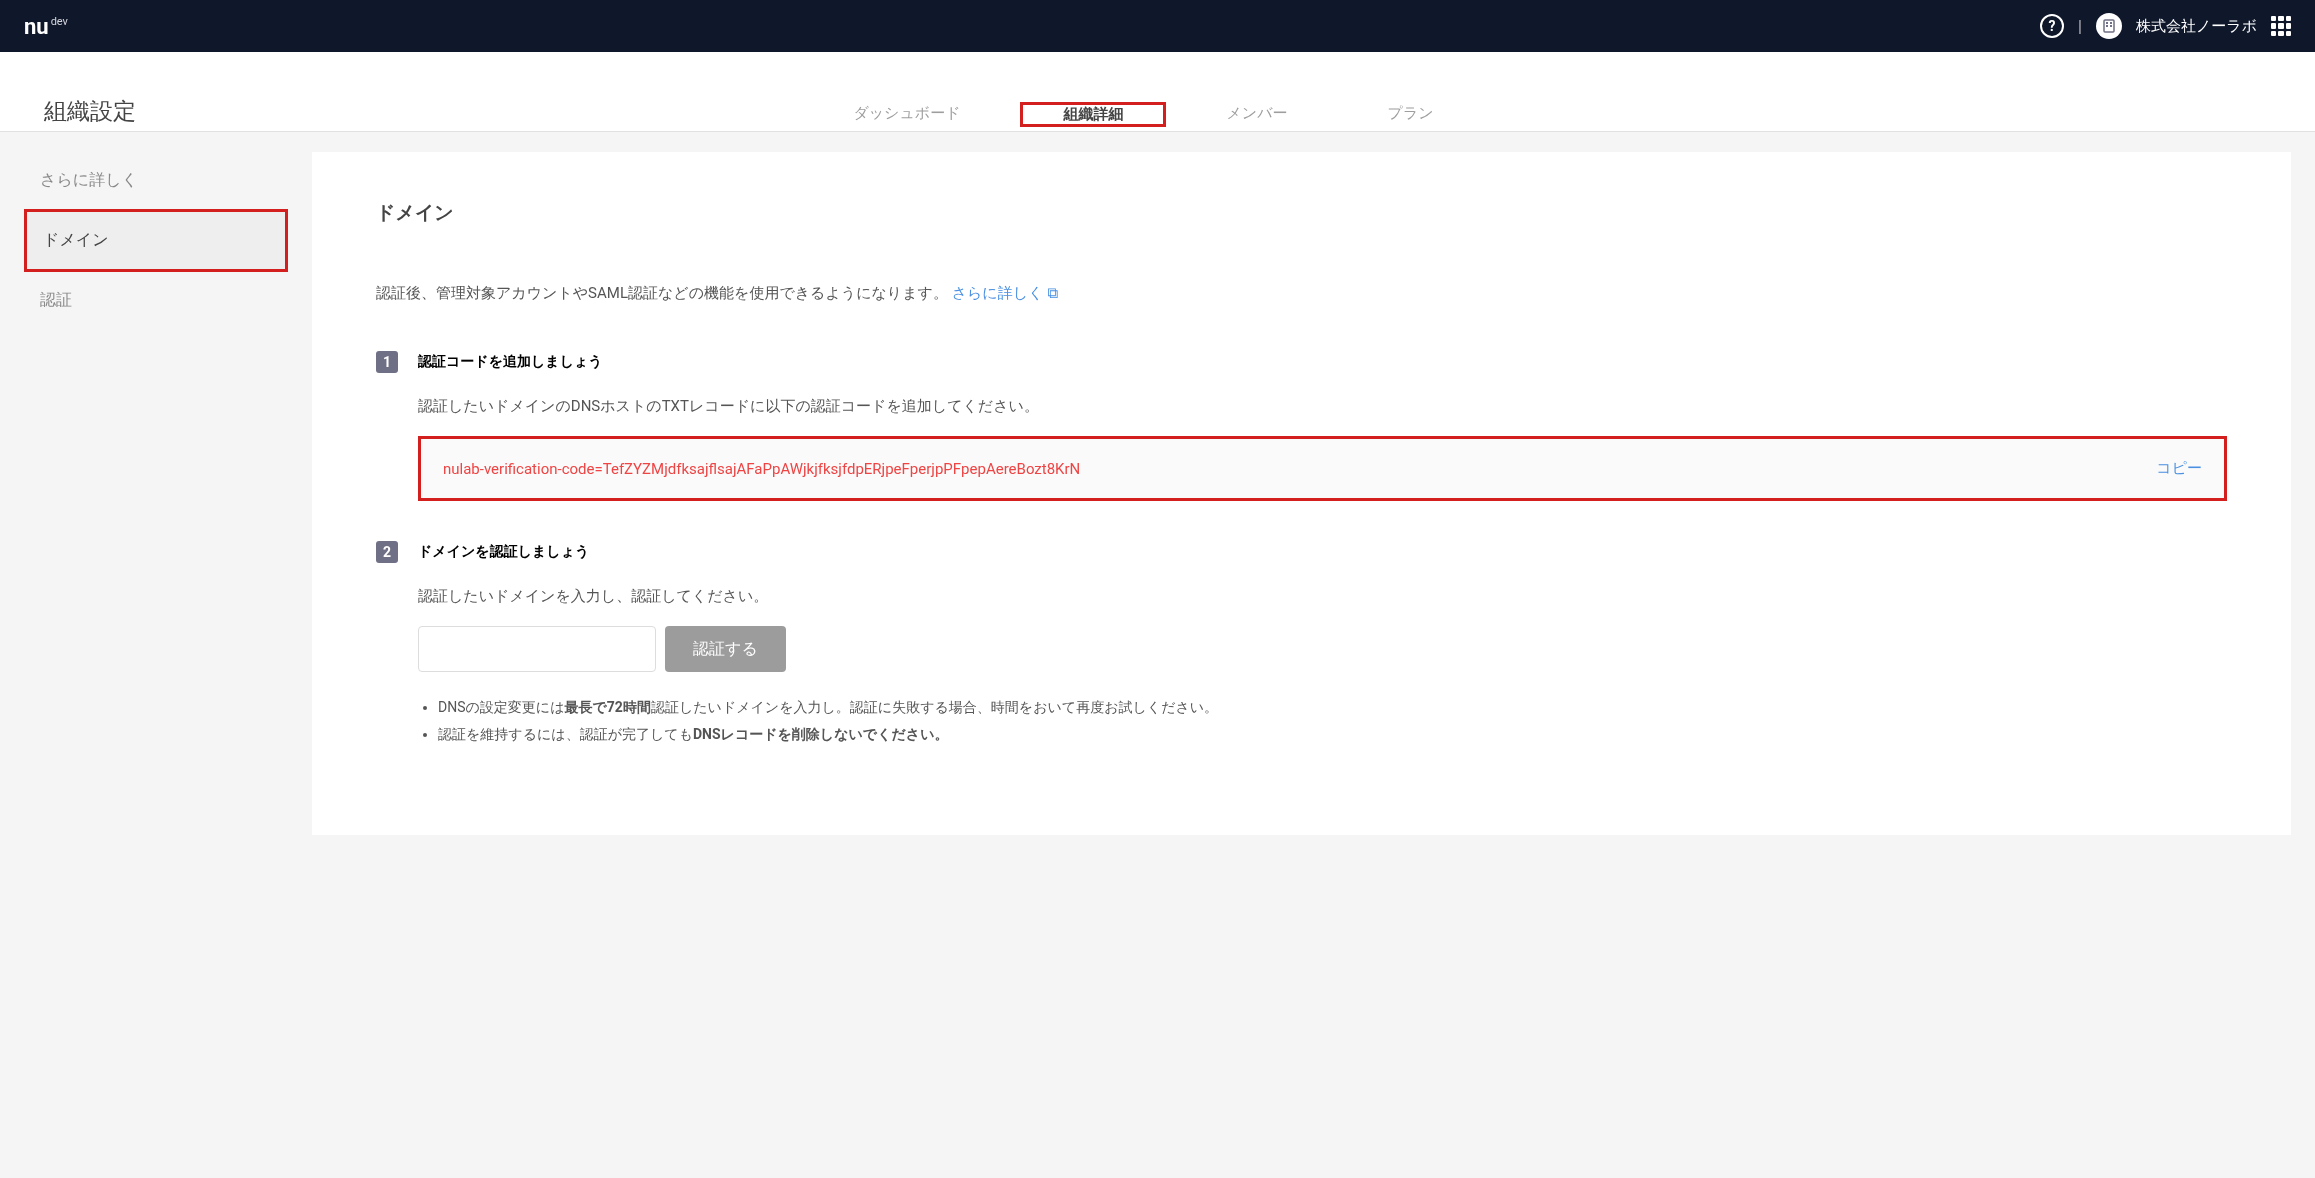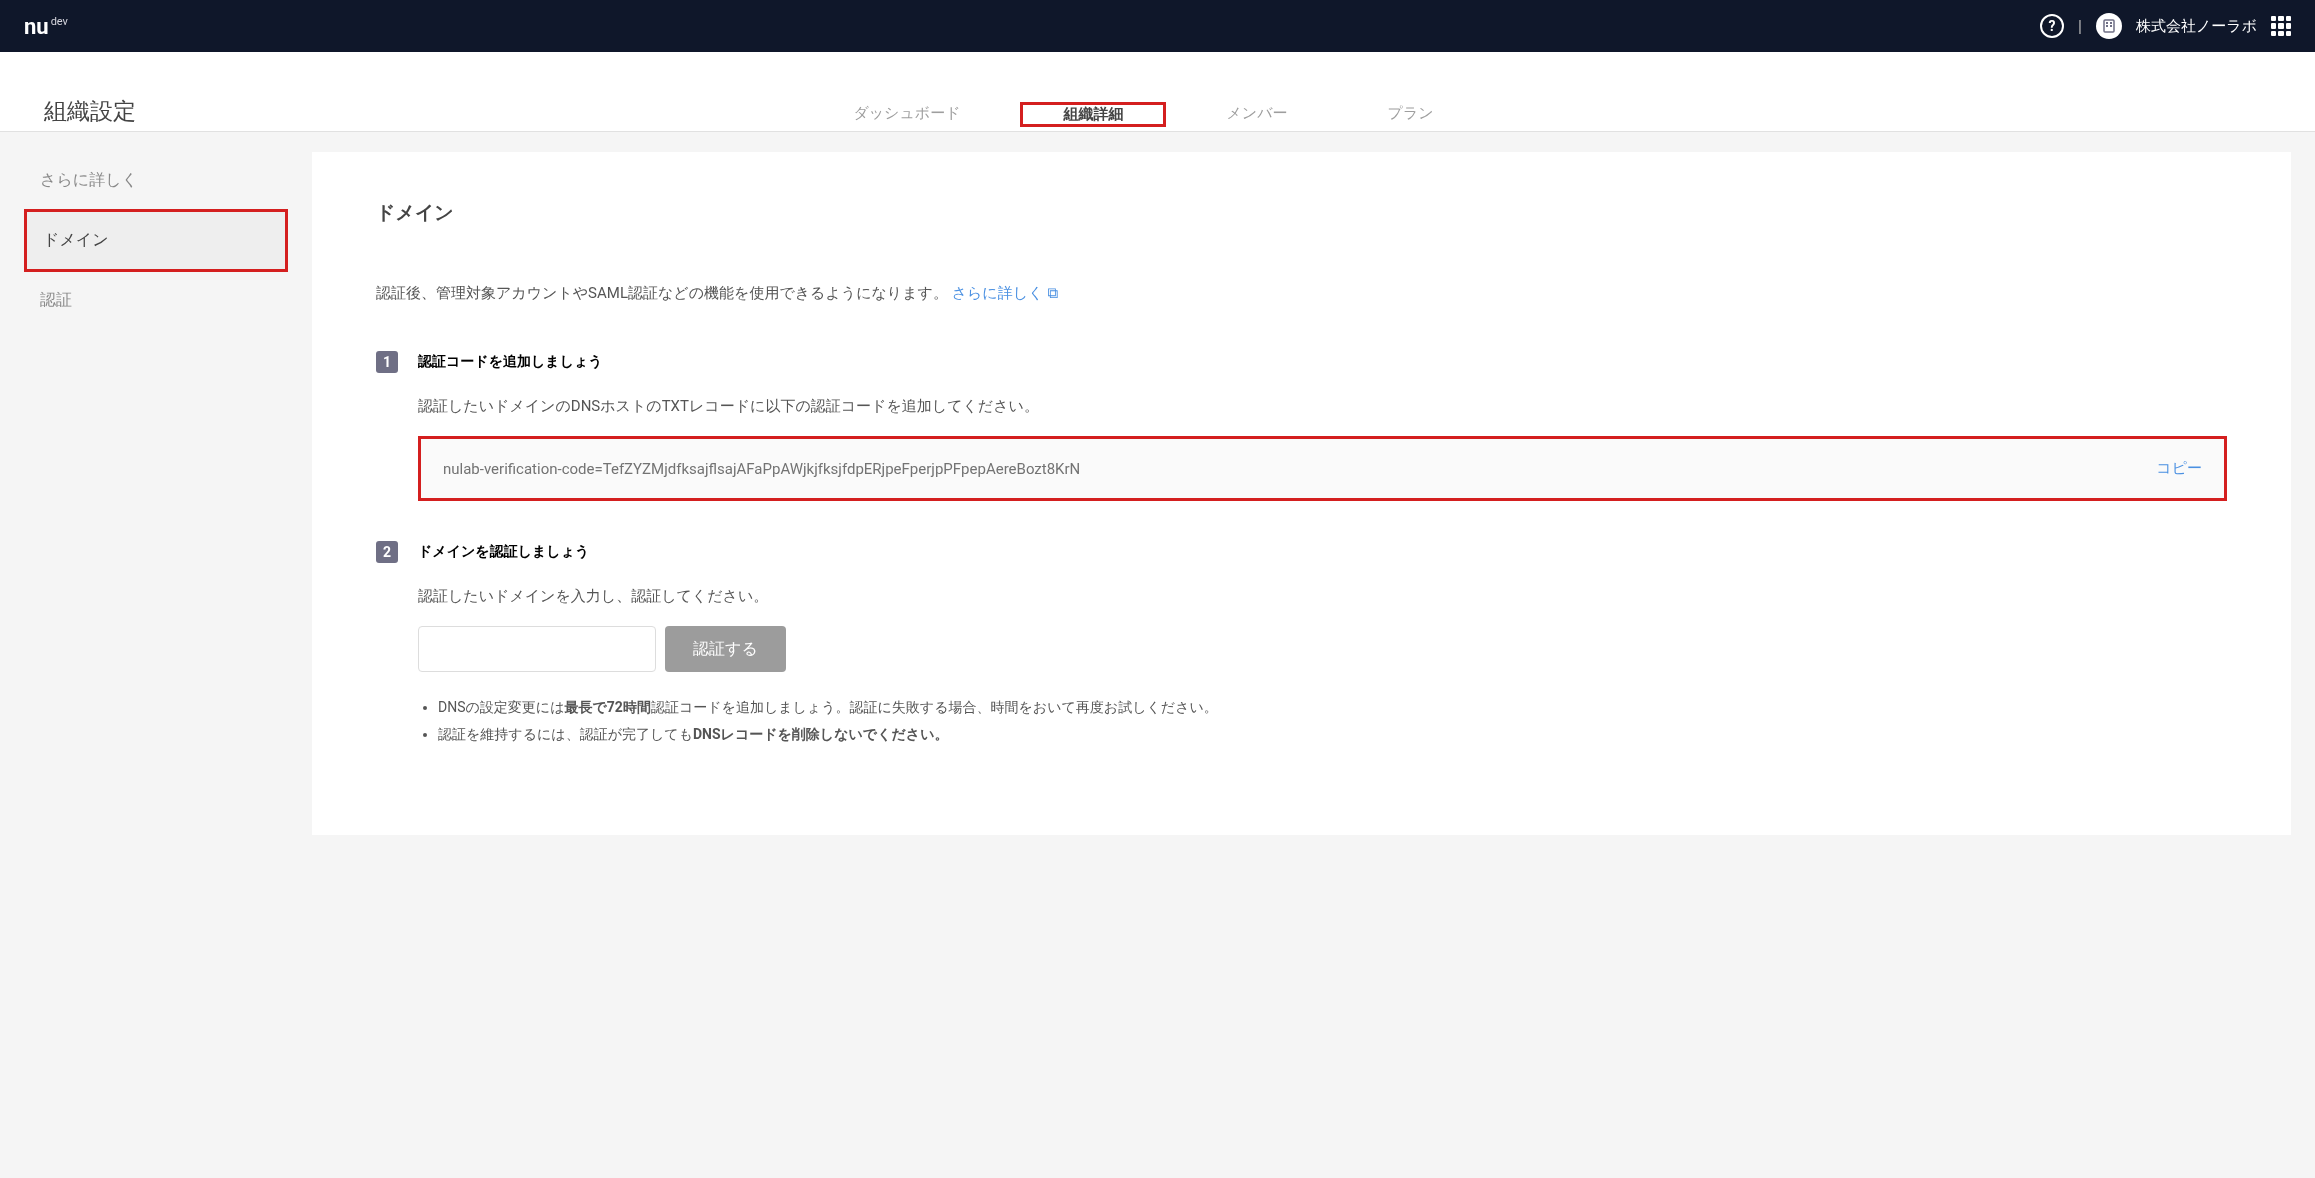--- a/index.html
+++ b/index.html
@@ -29,21 +29,21 @@
     .section-title { font-size: 19px; color: #444; font-weight: bold; margin-bottom: 24px; }
     .section-desc { font-size: 15px; color: #555; line-height: 1.9; margin-bottom: 44px; }
     .learn-more { color: #4a90e2; cursor: pointer; }
     .learn-more-icon { margin-left: 4px; }
     .step-row { display: flex; align-items: center; gap: 20px; margin-bottom: 24px; }
     .step-num { width: 22px; height: 22px; background: #6f6f85; color: #fff; display: flex; align-items: center; justify-content: center; font-size: 14px; font-weight: bold; border-radius: 3px; }
     .step-title { font-size: 14px; color: #000000; font-weight: bold; }
     .step-body { margin-left: 42px; margin-bottom: 40px; }
     .step-inst { font-size: 15px; color: #555; margin-bottom: 20px; }
     .code-box { background: #fafafa; border: 3px solid #d41f1f; padding: 20px 22px; display: flex; align-items: center; justify-content: space-between; }
-    .code-text { font-size: 15px; color: #737373; font-family: inherit; word-break: break-all; }
+    .code-text { font-size: 15px; color: #ef4444; font-family: inherit; word-break: break-all; }
     .copy-link { color: #4a90e2; font-size: 15px; cursor: pointer; white-space: nowrap; margin-left: 20px; }
     .domain-input-row { display: flex; gap: 9px; margin-bottom: 22px; }
     .domain-input { width: 238px; height: 46px; border: 1px solid #ddd; border-radius: 4px; padding: 0 12px; font-size: 15px; }
     .verify-btn { background: #9c9c9c; color: #fff; border: none; border-radius: 4px; padding: 0 28px; height: 46px; font-size: 16px; cursor: pointer; font-weight: 500; }
     .notes { list-style: disc; padding-left: 20px; color: #555; font-size: 14px; line-height: 1.9; }
     .notes strong { font-weight: bold; }
   </style>
 </head>
 <body>
 
@@ -120,18 +120,18 @@
       <div class="step-num">2</div>
       <div class="step-title">ドメインを認証しましょう</div>
     </div>
     <div class="step-body">
       <div class="step-inst">認証したいドメインを入力し、認証してください。</div>
       <div class="domain-input-row">
         <input class="domain-input" type="text" style="">
         <button class="verify-btn">認証する</button>
       </div>
       <ul class="notes">
-        <li><span>DNSの設定変更には</span><strong>最長で72時間</strong><span>認証コードを追加しましょう。認証に失敗する場合、時間をおいて再度お試しください。</span></li>
+        <li><span>DNSの設定変更には</span><strong>最長で72時間</strong><span>認証したいドメインを入力し。認証に失敗する場合、時間をおいて再度お試しください。</span></li>
         <li><span>認証を維持するには、認証が完了しても</span><strong>DNSレコードを削除しないでください。</strong></li>
       </ul>
     </div>
   </div>
 </div>
 
 </body></html>

